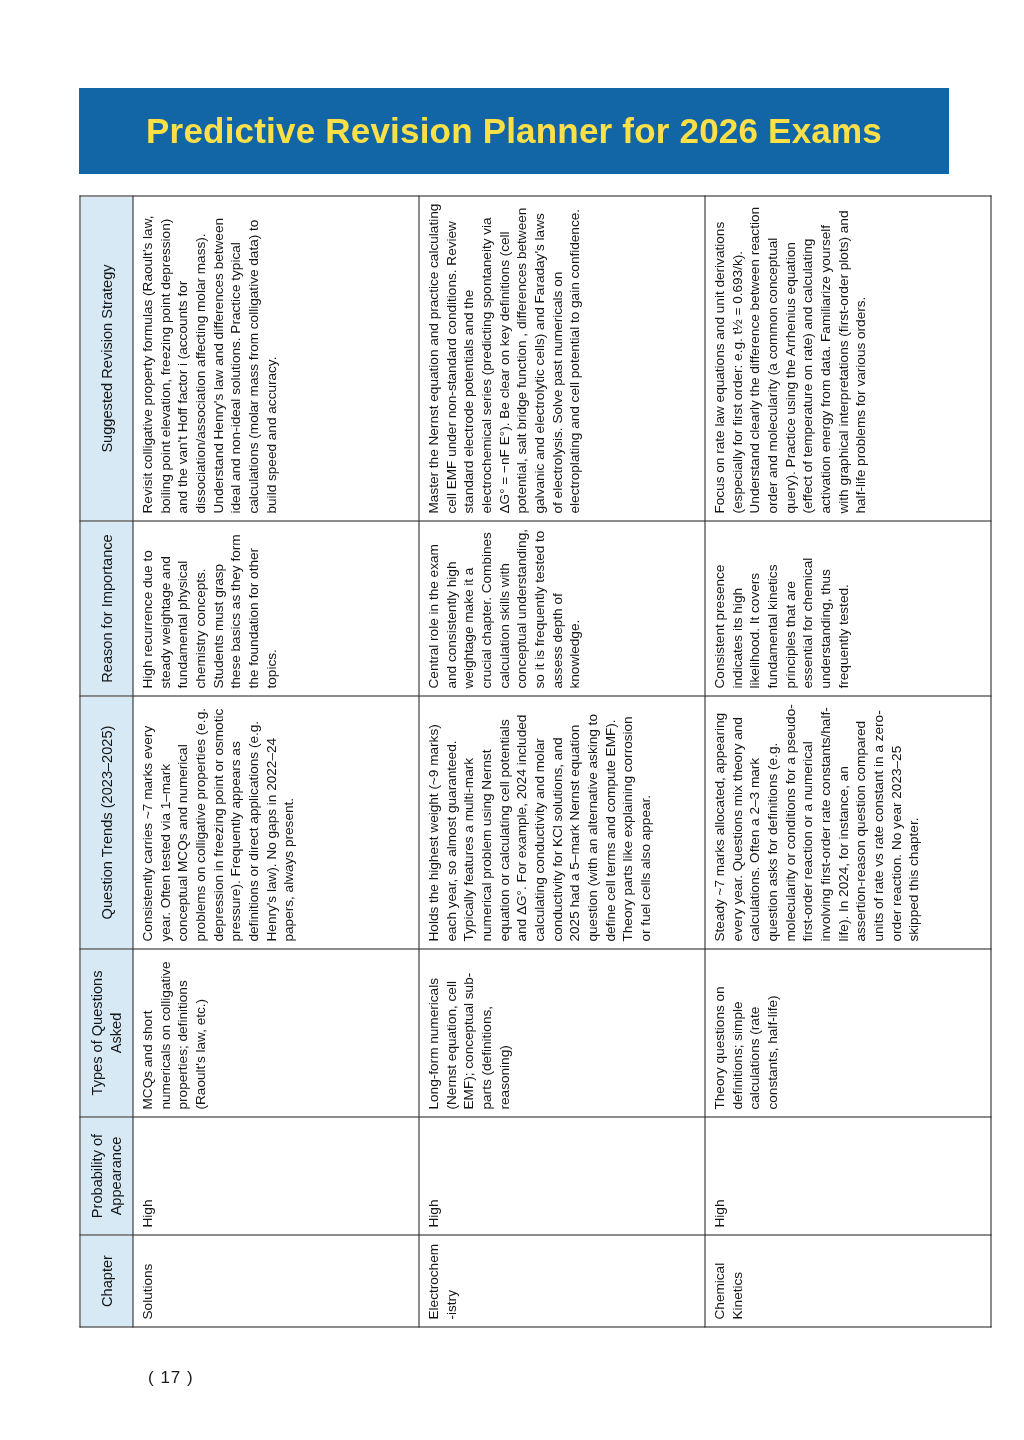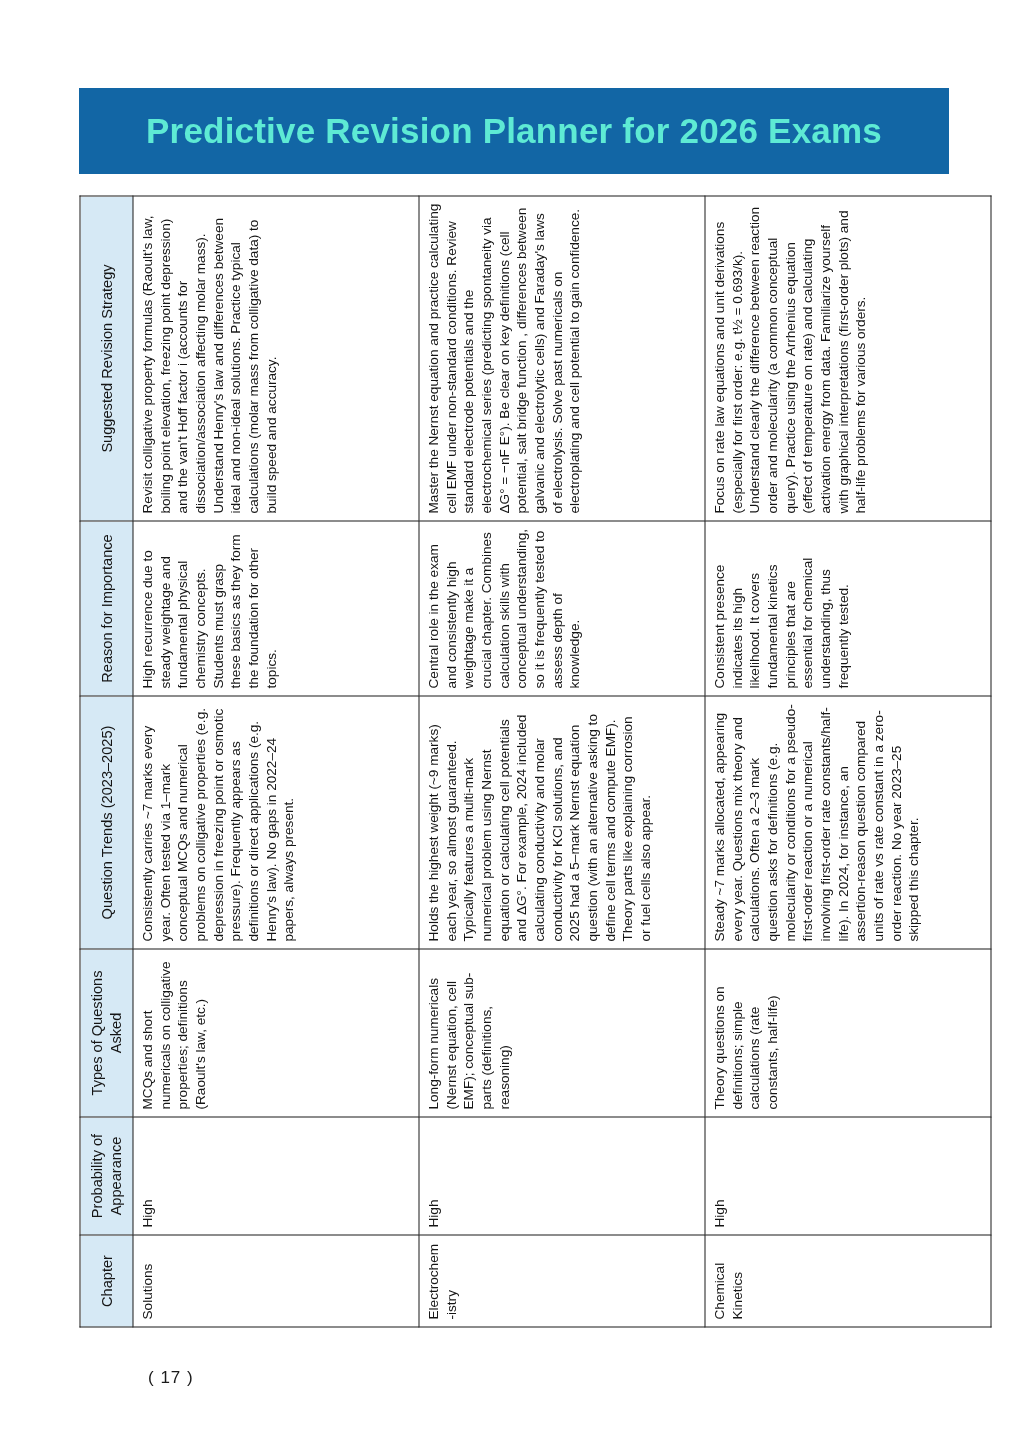--- a/index.html
+++ b/index.html
@@ -31,21 +31,21 @@
     top: 88px;
     width: 870px;
     height: 86px;
     background: #1266A5;
     display: flex;
     align-items: center;
     justify-content: center;
     box-sizing: border-box;
   }
   .title-banner .title-text {
-    color: #5eead4;
+    color: #fde047;
     font-size: 35px;
     font-weight: bold;
     letter-spacing: 0.2px;
     font-family: "Liberation Sans", sans-serif;
     white-space: nowrap;
   }
 
   
   .rot-wrap {
     position: absolute;

